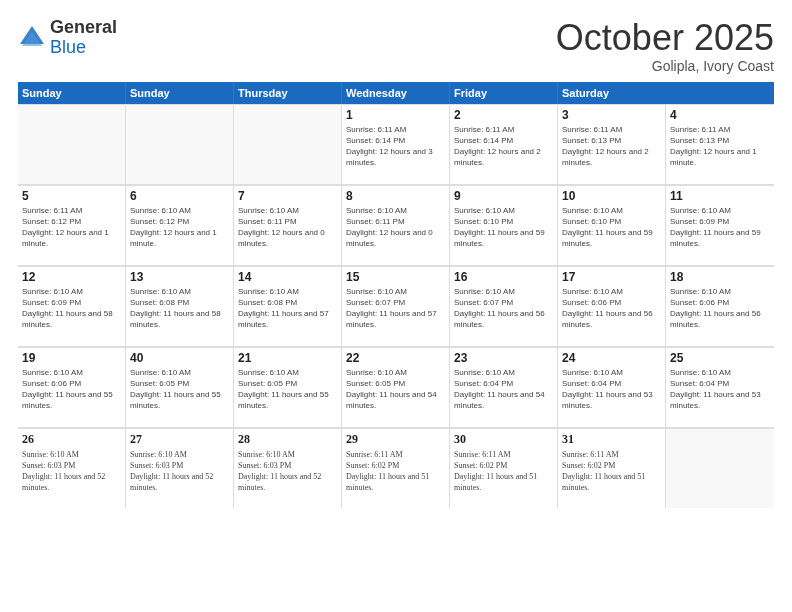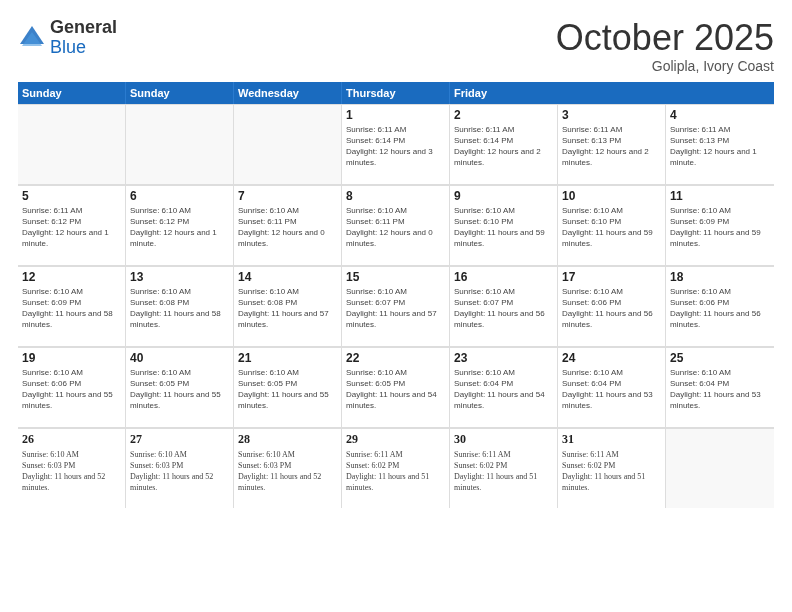--- a/index.html
+++ b/index.html
@@ -135,23 +135,24 @@
     <div class="title-block">
       <div class="month-title">October 2025</div>
       <div class="location">Golipla, Ivory Coast</div>
     </div>
   </div>
 
   <div class="calendar">
     <div class="cal-header">
     <div class="cal-header-cell">Sunday</div>
         <div class="cal-header-cell">Sunday</div>
+        <div class="cal-header-cell">Thursday</div>
         <div class="cal-header-cell">Wednesday</div>
-        <div class="cal-header-cell">Thursday</div>
         <div class="cal-header-cell">Friday</div>
+        <div class="cal-header-cell">Saturday</div>
       </div>
     <div class="cal-body">
     <div class="cal-row">
           <div class="cal-cell empty"></div>
           <div class="cal-cell empty"></div>
           <div class="cal-cell empty"></div>
           <div class="cal-cell">
             <span class="cell-day">1</span>
             <div class="cell-info">Sunrise: 6:11 AM<br>Sunset: 6:14 PM<br>Daylight: 12 hours and 3 minutes.</div>
           </div>

